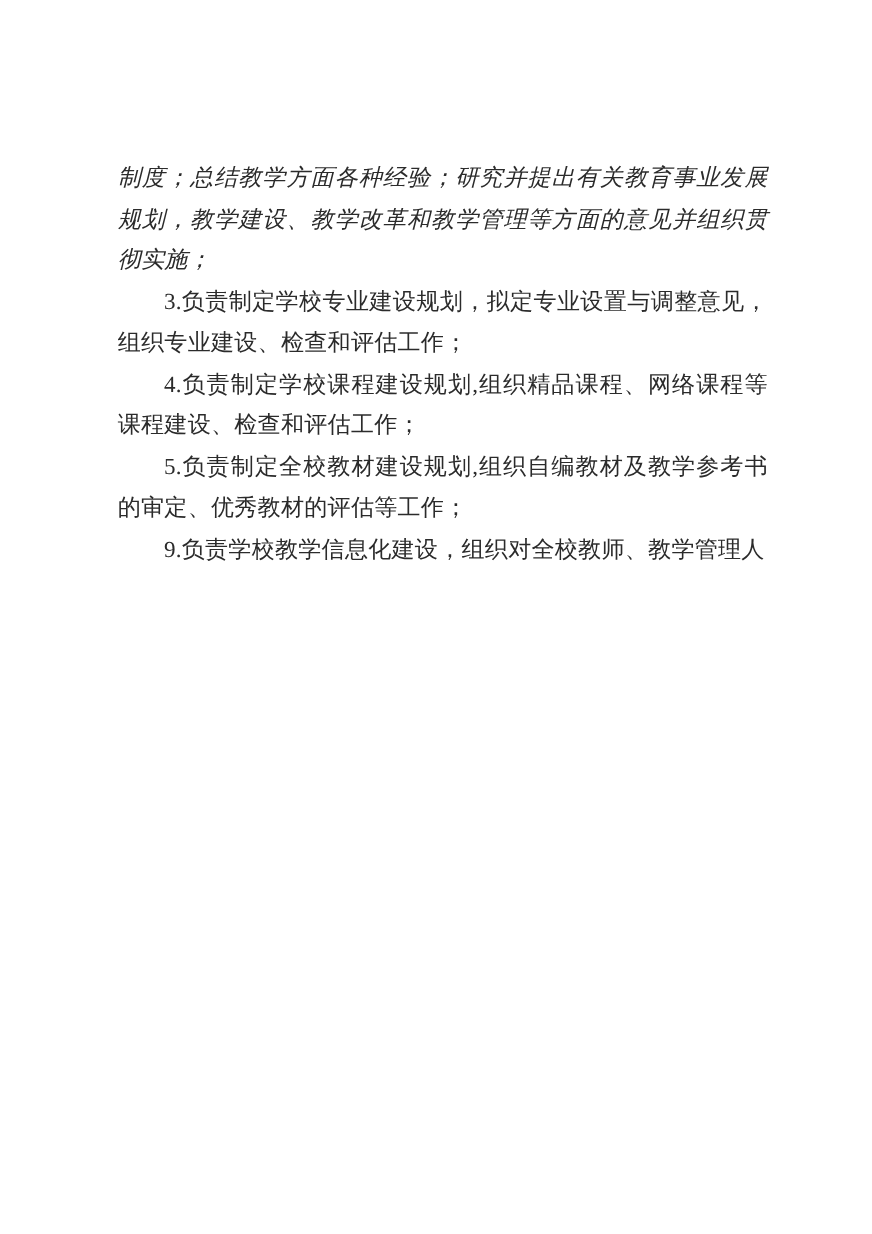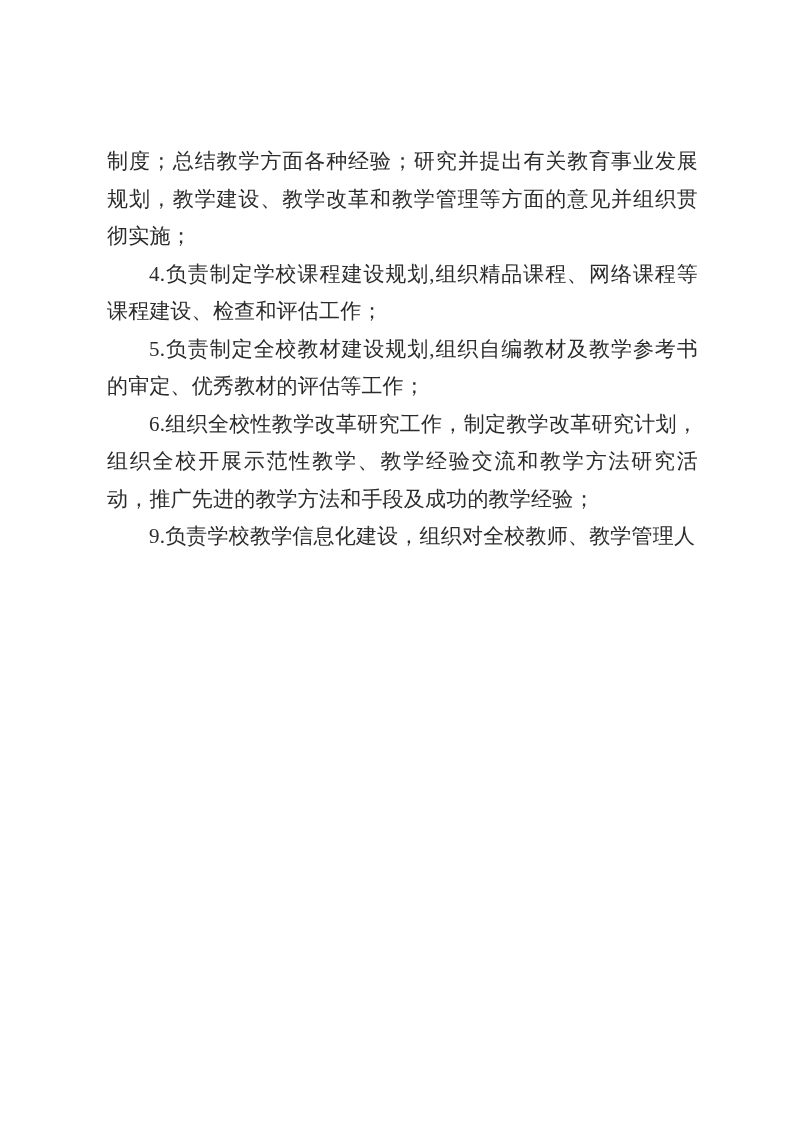--- a/index.html
+++ b/index.html
@@ -36,26 +36,27 @@
     letter-spacing:0.2px;
   }
   .para{
     margin:0;
     padding:0;
     text-indent:2em;
     word-break:break-all;
   }
   .para.no-indent{
     text-indent:0;
+    font-style:italic;
   }
 </style>
 </head>
 <body>
 
 <div class="page">
   <div class="text-block">
     <p class="para no-indent">制度；总结教学方面各种经验；研究并提出有关教育事业发展规划，教学建设、教学改革和教学管理等方面的意见并组织贯彻实施；</p>
+    <p class="para">3.负责制定学校专业建设规划，拟定专业设置与调整意见，组织专业建设、检查和评估工作；</p>
     <p class="para">4.负责制定学校课程建设规划,组织精品课程、网络课程等课程建设、检查和评估工作；</p>
     <p class="para">5.负责制定全校教材建设规划,组织自编教材及教学参考书的审定、优秀教材的评估等工作；</p>
-    <p class="para">6.组织全校性教学改革研究工作，制定教学改革研究计划，组织全校开展示范性教学、教学经验交流和教学方法研究活动，推广先进的教学方法和手段及成功的教学经验；</p>
     <p class="para">9.负责学校教学信息化建设，组织对全校教师、教学管理人</p>
   </div>
 </div>
 
 </body></html>

